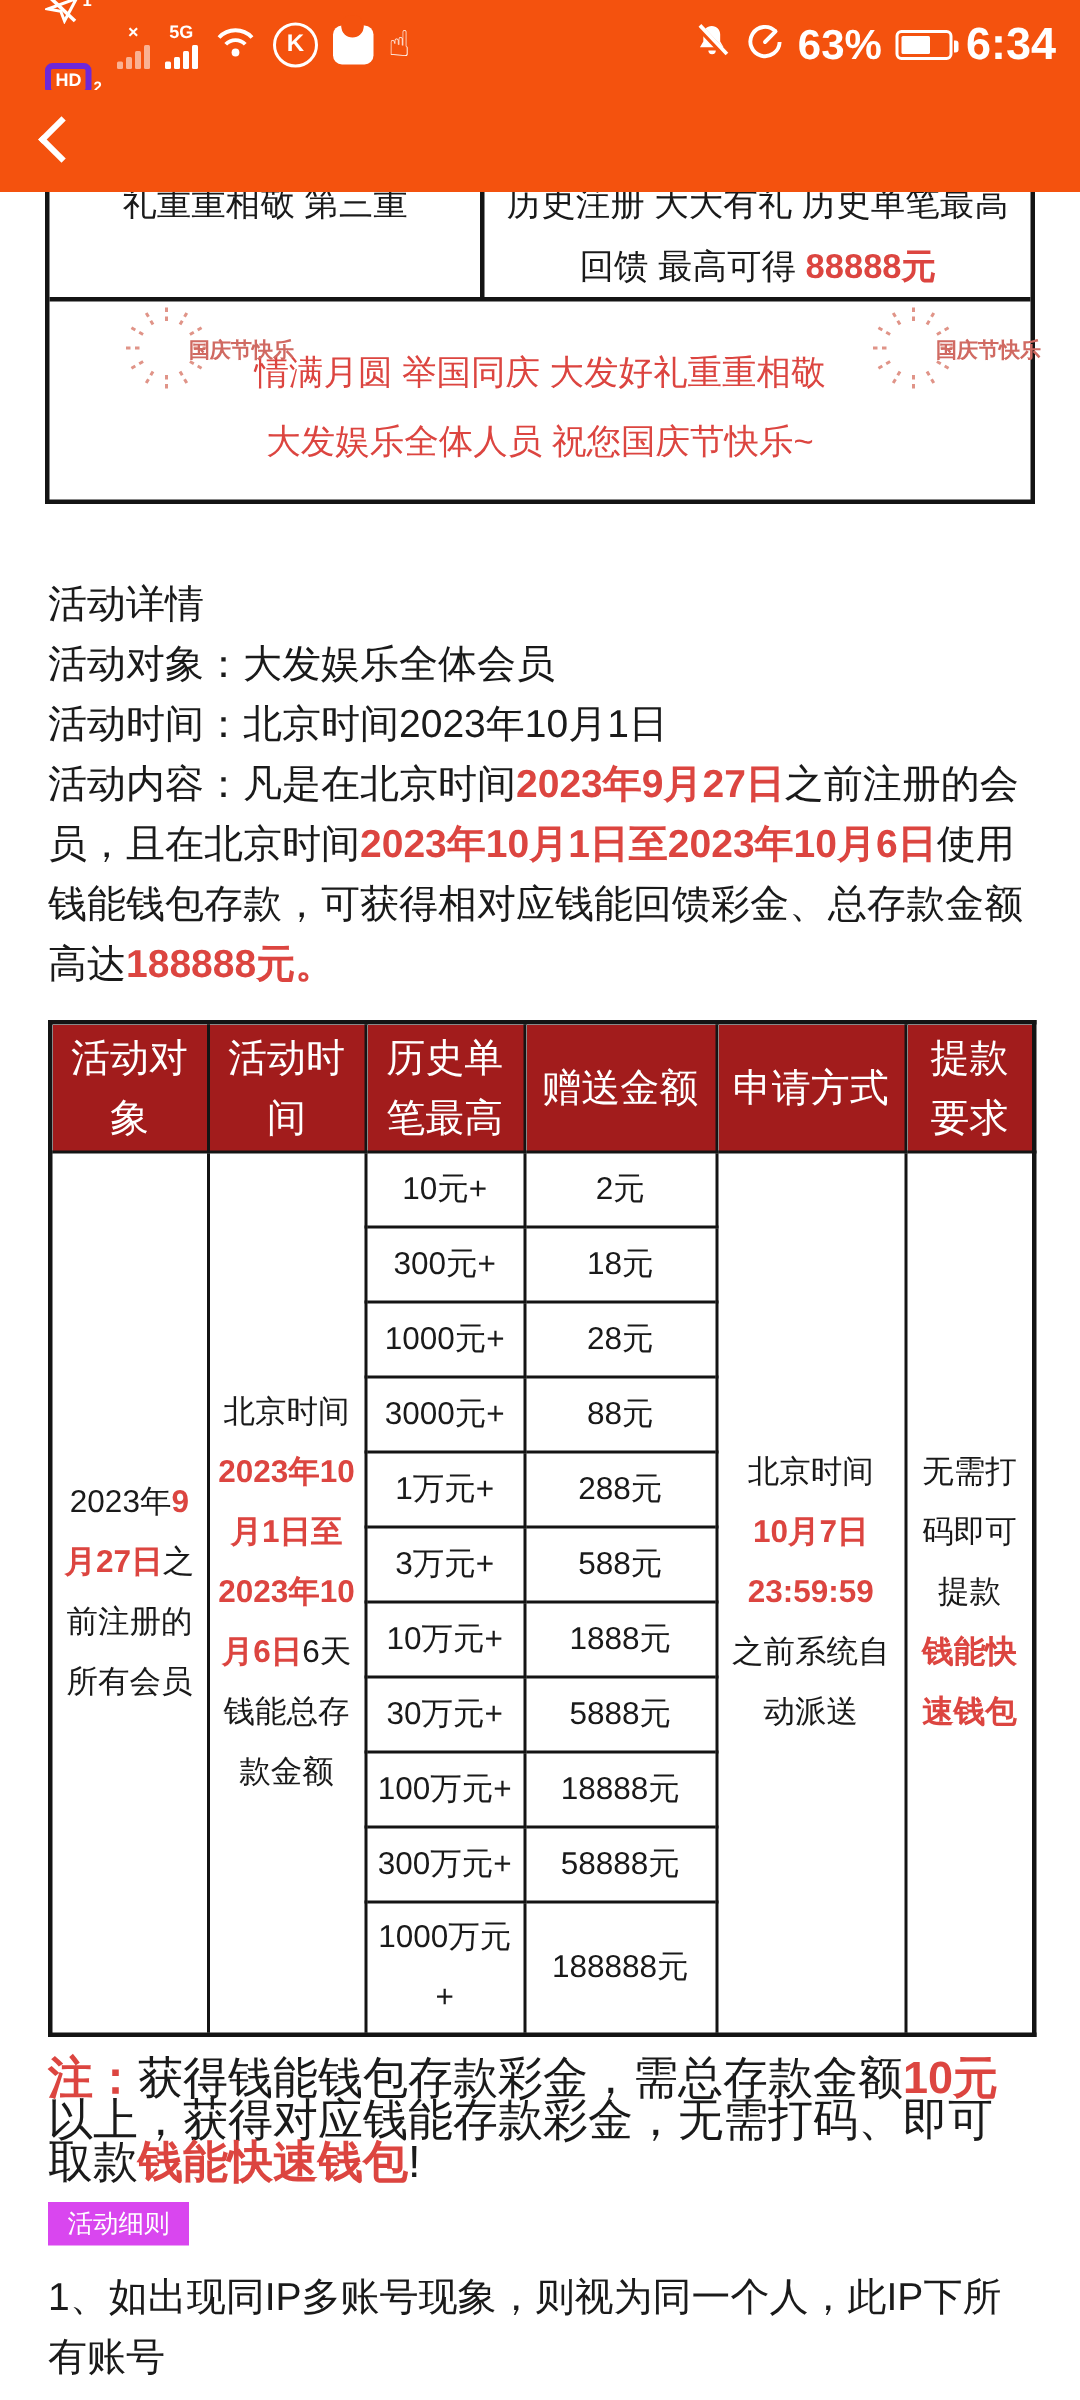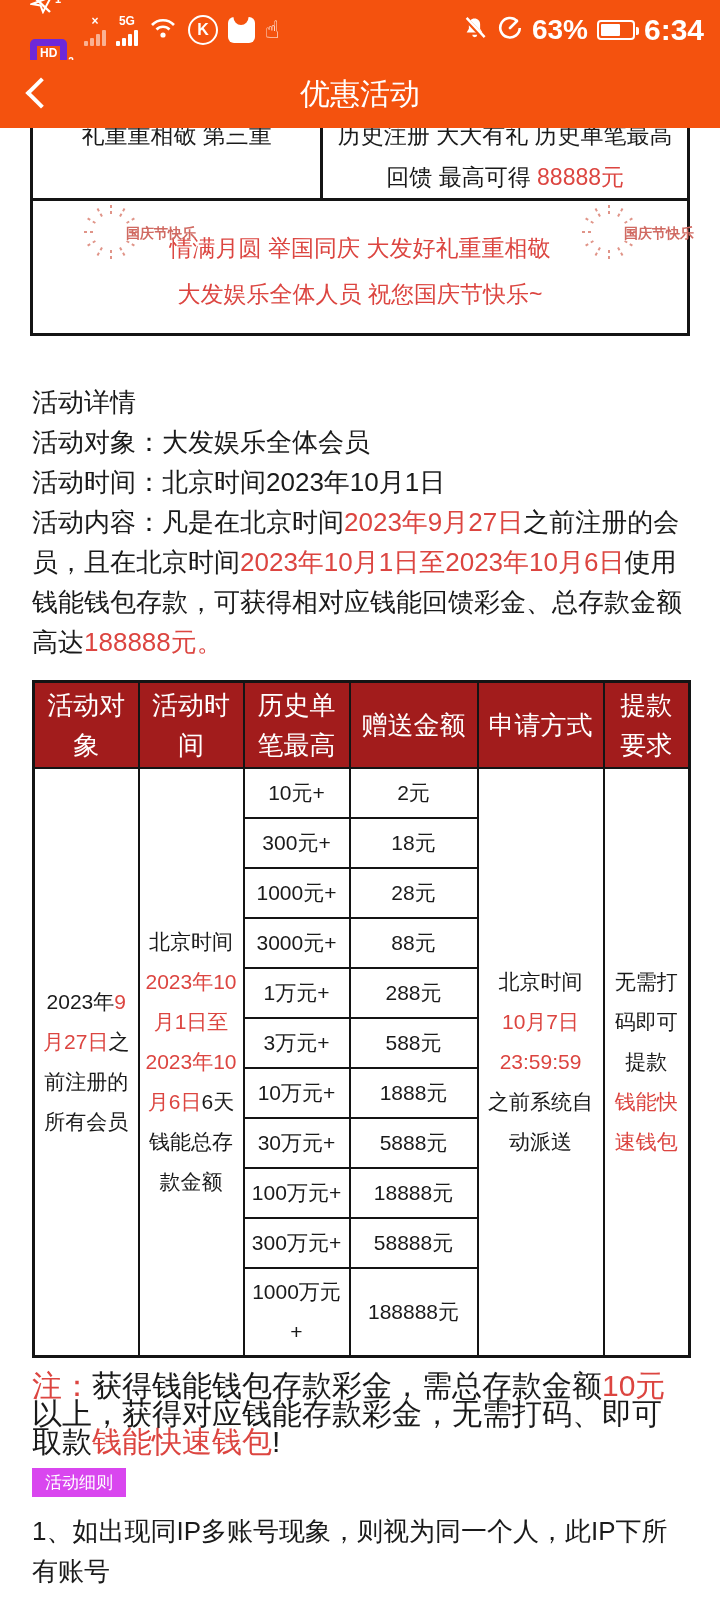--- a/index.html
+++ b/index.html
@@ -6,21 +6,21 @@
   body{font-family:"Liberation Sans","DejaVu Sans",sans-serif;}
   .screen{width:720px;height:1600px;position:relative;overflow:hidden;background:#fff;}
 
   
   .status-bar{height:60px;background:#F4520E;display:flex;align-items:center;justify-content:space-between;padding:0 16px;box-sizing:border-box;color:#fff;}
   .sb-left{display:flex;align-items:center;gap:10px;padding-left:14px;}
   .loc-stack{display:flex;flex-direction:column;align-items:flex-start;line-height:1;}
   .loc-top{display:flex;align-items:flex-start;}
   .loc-sup{font-size:11px;font-weight:bold;margin-left:1px;}
   .hd-row{display:flex;align-items:flex-end;margin-top:2px;}
-  .hd-badge{border:7px solid #6d28d9;border-radius:5px;font-size:12px;font-weight:bold;padding:0 3px;line-height:14px;margin-top:20px;}
+  .hd-badge{border:4px solid #6d28d9;border-radius:5px;font-size:12px;font-weight:bold;padding:0 3px;line-height:14px;margin-top:20px;}
   .hd-sub{font-size:10px;font-weight:bold;margin-left:1px;}
   .sig-group{display:flex;flex-direction:column;align-items:center;line-height:1;}
   .sig-label{font-size:12px;font-weight:bold;height:13px;}
   .bars{display:flex;align-items:flex-end;gap:2px;height:16px;margin-top:2px;}
   .bars i{display:block;width:4px;background:#fff;border-radius:1px;}
   .bars.dim i{opacity:.55;}
   .b1{height:5px;}.b2{height:8px;}.b3{height:12px;}.b4{height:16px;}
   .k-circle{width:26px;height:26px;border:2.5px solid #fff;border-radius:50%;display:flex;align-items:center;justify-content:center;font-size:16px;font-weight:bold;}
   .bag-icon{width:27px;height:26px;background:#fff;border-radius:6px;position:relative;}
   .bag-icon::after{content:"";position:absolute;top:-7px;left:50%;transform:translateX(-50%);width:15px;height:15px;border-radius:50%;background:#F4520E;}
@@ -44,21 +44,21 @@
   .b-cell .clip{margin-top:-14px;line-height:42px;}
   .b-cell-l{width:44.4%;border-right:3px solid #141414;}
   .b-cell-r{width:55.6%;}
   .banner-row2{position:relative;height:132px;text-align:center;color:#DC4540;font-size:23px;}
   .slogan{padding-top:24px;line-height:46px;}
   .burst{position:absolute;width:100px;height:62px;top:0;}
   .burst.left{left:28px;}
   .burst.right{right:28px;}
   .burst svg{position:absolute;inset:0;}
   .burst-label{position:absolute;top:24px;width:100%;text-align:center;font-size:14px;font-weight:bold;color:#D06A62;letter-spacing:0;}
-  .rd{color:#DC4540;}
+  .rd{color:#DC4540;font-weight:bold;}
 
   
   .details{margin:46px 30px 0 32px;font-size:26px;line-height:40px;color:#1a1a1a;}
   .details p{margin:0;}
 
   
   table.promo{border-collapse:collapse;table-layout:fixed;width:656px;margin:18px 0 0 32px;border:3px solid #141414;}
   table.promo th,table.promo td{border:2px solid #141414;text-align:center;vertical-align:middle;padding:2px 5px;box-sizing:border-box;overflow:hidden;}
   table.promo th{background:#A21C1C;color:#fff;font-size:26px;font-weight:400;line-height:40px;height:84px;}
   table.promo td{font-size:21px;color:#1a1a1a;line-height:40px;}
@@ -142,21 +142,20 @@
       <span class="battery">
           <span class="fill"></span>
         </span>
       <span class="clock">6:34</span>
     </div>
   </div>
 
   
   <div class="nav-bar">
     <span class="back-btn"></span>
-    <span class="nav-title">优惠活动</span>
   </div>
 
   
   <div class="banner-table">
     <div class="banner-row1">
       <div class="b-cell b-cell-l">
         <div class="clip">
           <div>礼重重相敬 第三重</div>
         </div>
       </div>

